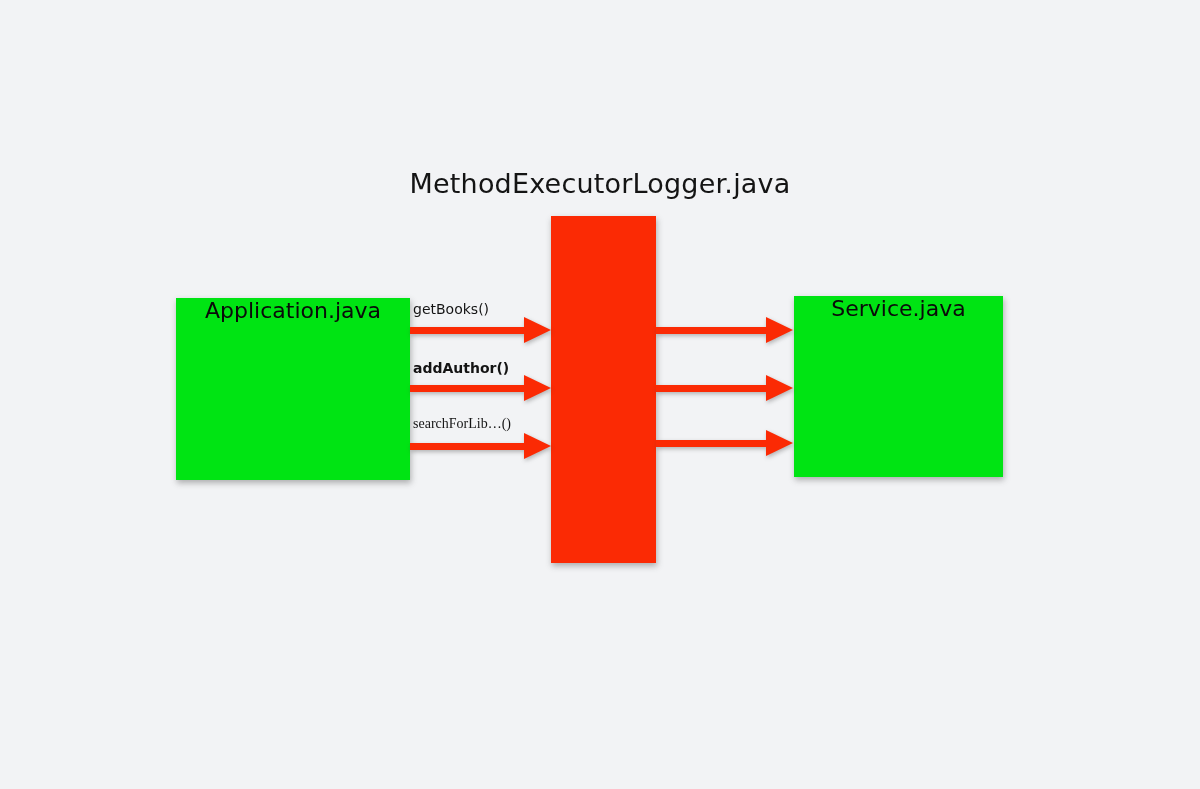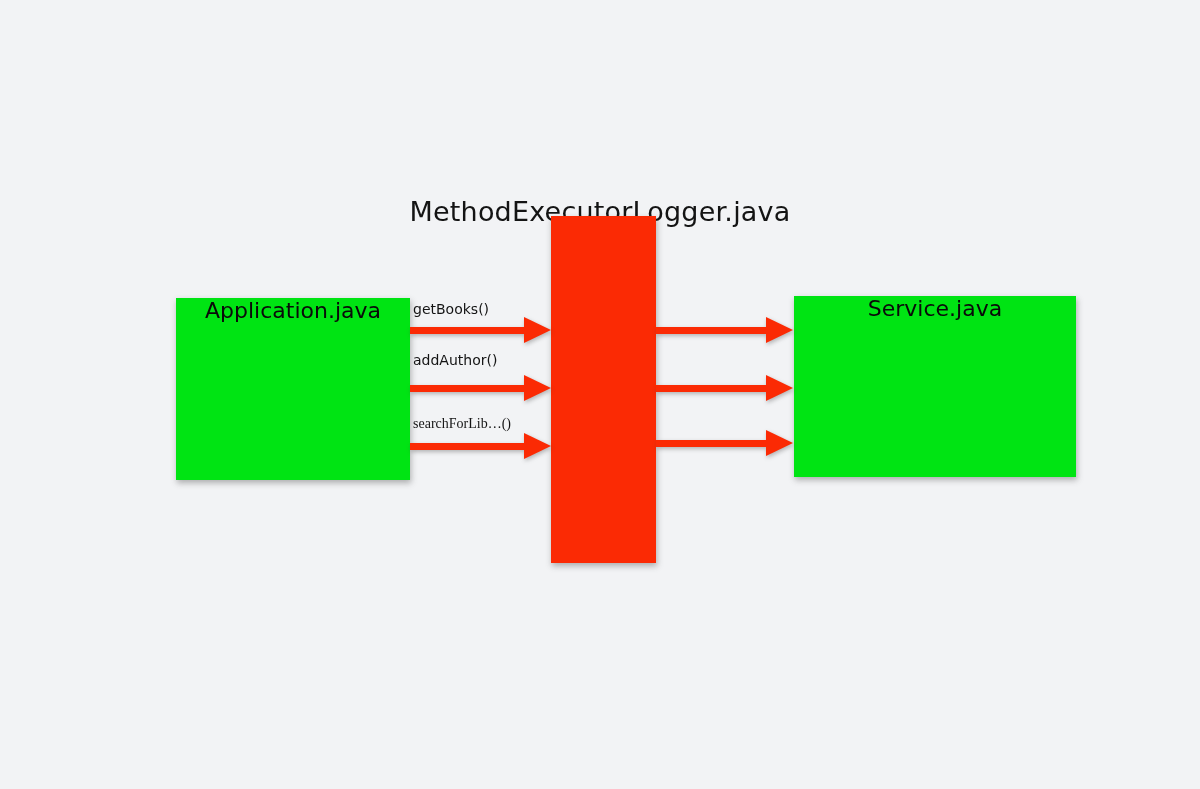--- a/index.html
+++ b/index.html
@@ -22,33 +22,32 @@
     background:var(--bg);
   }
   .title{
     position:absolute;
     left:0;top:168px;width:1200px;
     text-align:center;
     font-size:27px;
     font-weight:500;
     letter-spacing:0.2px;
     color:var(--text);
-    margin-top:28px;
   }
   .node{
     position:absolute;
     background:var(--green);
     box-shadow:1px 3px 6px rgba(60,60,60,0.38);
     display:flex;justify-content:center;
     font-size:22px;
     font-weight:500;
     color:#0a0a0a;
   }
   .node-app{left:176px;top:298px;width:234px;height:182px;}
-  .node-svc{left:794px;top:296px;width:282px;height:181px;}
+  .node-svc{left:794px;top:296px;width:209px;height:181px;}
   .node-logger{
     position:absolute;
     left:551px;top:216px;width:105px;height:347px;
     background:var(--red);
     box-shadow:1px 3px 6px rgba(60,60,60,0.38);
   }
   .arrow{
     position:absolute;
     height:26px;
     display:flex;align-items:center;
@@ -83,21 +82,21 @@
     <span>Application.java</span>
   </div>
 
   <div class="node-logger"></div>
 
   <div class="node node-svc">
     <span>Service.java</span>
   </div>
 
   <div class="call-label" style="top:301px;">getBooks()</div>
-  <div class="call-label" style="top:352px;">addAuthor()</div>
+  <div class="call-label" style="top:360px;font-weight:bold;">addAuthor()</div>
   <div class="call-label" style="top:416px;font-family:Liberation Serif, serif;">searchForLib…()</div>
 
   <div class="arrow" style="left:410px;top:317px;width:141px;">
     <div class="shaft"></div>
     <div class="head"></div>
   </div>
   <div class="arrow" style="left:410px;top:375px;width:141px;">
     <div class="shaft"></div>
     <div class="head"></div>
   </div>

